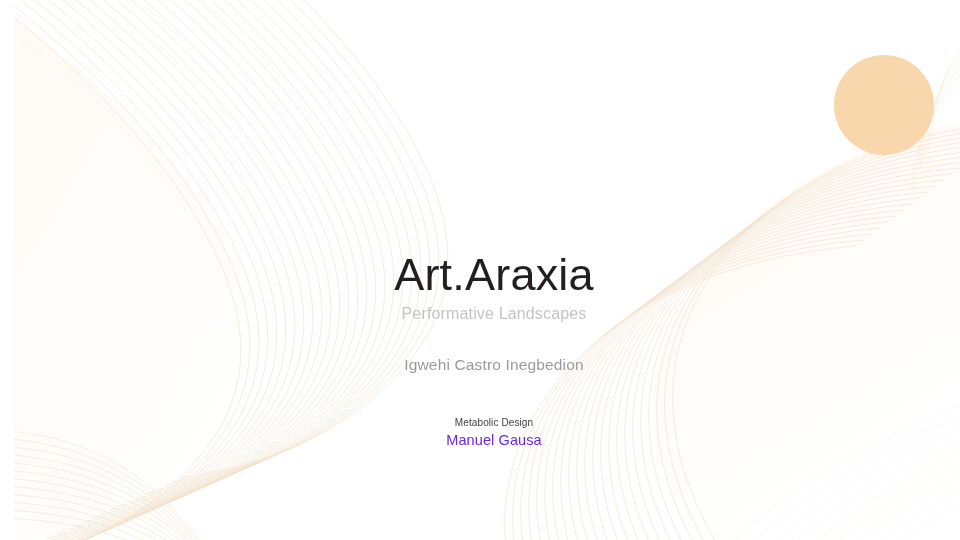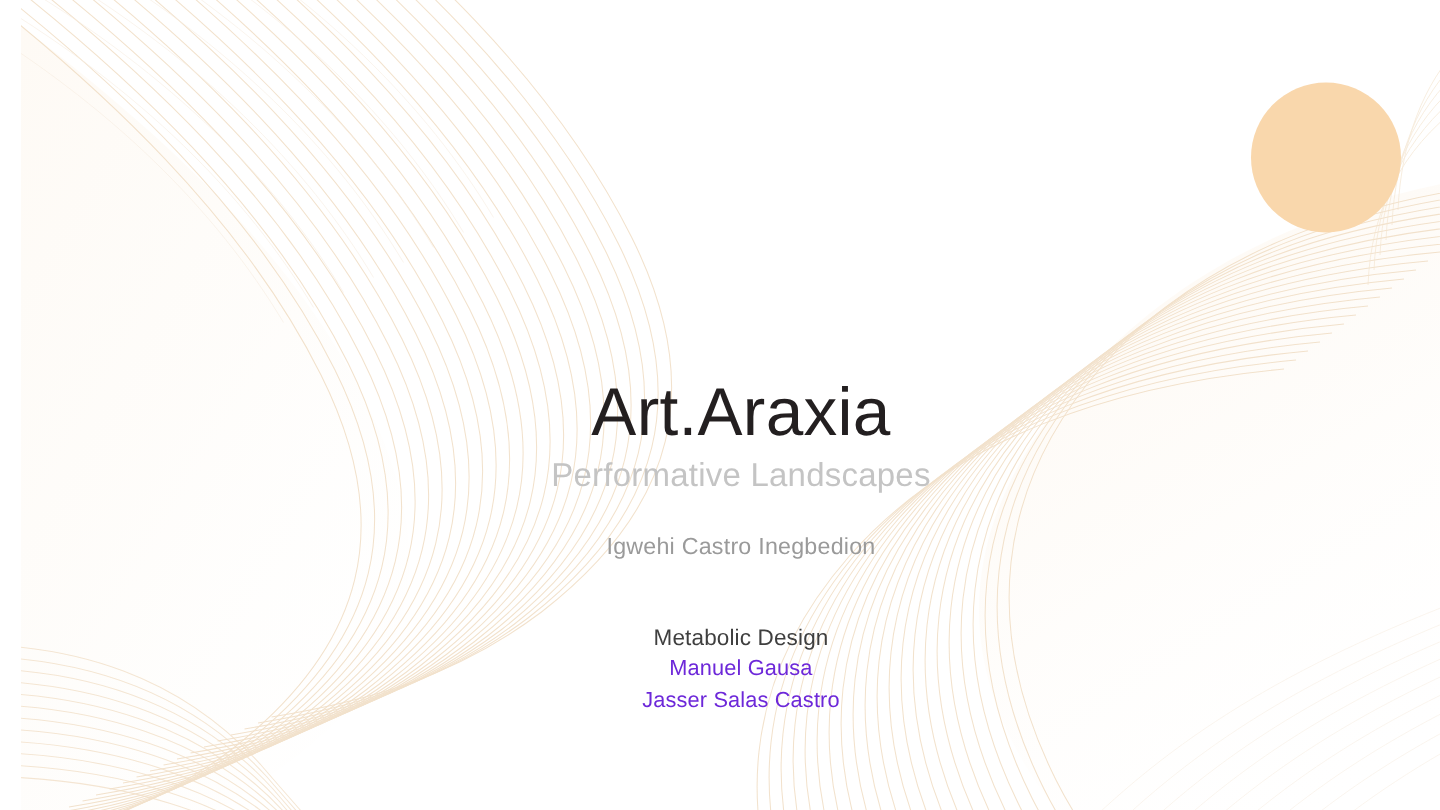--- a/index.html
+++ b/index.html
@@ -63,21 +63,21 @@
     font-size: 45px;
     font-weight: 300;
     letter-spacing: 0.2px;
     color: #231f20;
     line-height: 1.02;
     margin: 0;
     white-space: nowrap;
   }
 
   .slide-subtitle {
-    font-size: 22px;
+    font-size: 16px;
     font-weight: 300;
     color: #c4c4c4;
     line-height: 1.2;
     margin: 6px 0 0 0;
     letter-spacing: 0.15px;
     text-align: center;
   }
 
   .author-group {
     position: absolute;
@@ -100,21 +100,21 @@
   .credits-group {
     position: absolute;
     left: 50%;
     transform: translateX(-50%);
     top: 416px;
     width: 700px;
     text-align: center;
   }
 
   .credits-heading {
-    font-size: 15px;
+    font-size: 10px;
     font-weight: 400;
     color: #3f3f3f;
     letter-spacing: 0.1px;
     margin: 0;
     line-height: 1.35;
   }
 
   .credit-person {
     font-size: 14.5px;
     font-weight: 300;
@@ -275,17 +275,16 @@
       <p class="slide-subtitle">Performative Landscapes</p>
     </div>
 
     <div class="author-group">
       <p class="author-name">Igwehi Castro Inegbedion</p>
     </div>
 
     <div class="credits-group">
       <p class="credits-heading">Metabolic Design</p>
       <p class="credit-person">Manuel Gausa</p>
-      <p class="credit-person">Jasser Salas Castro</p>
     </div>
 
   </div>
 </div>
 
 </body></html>

